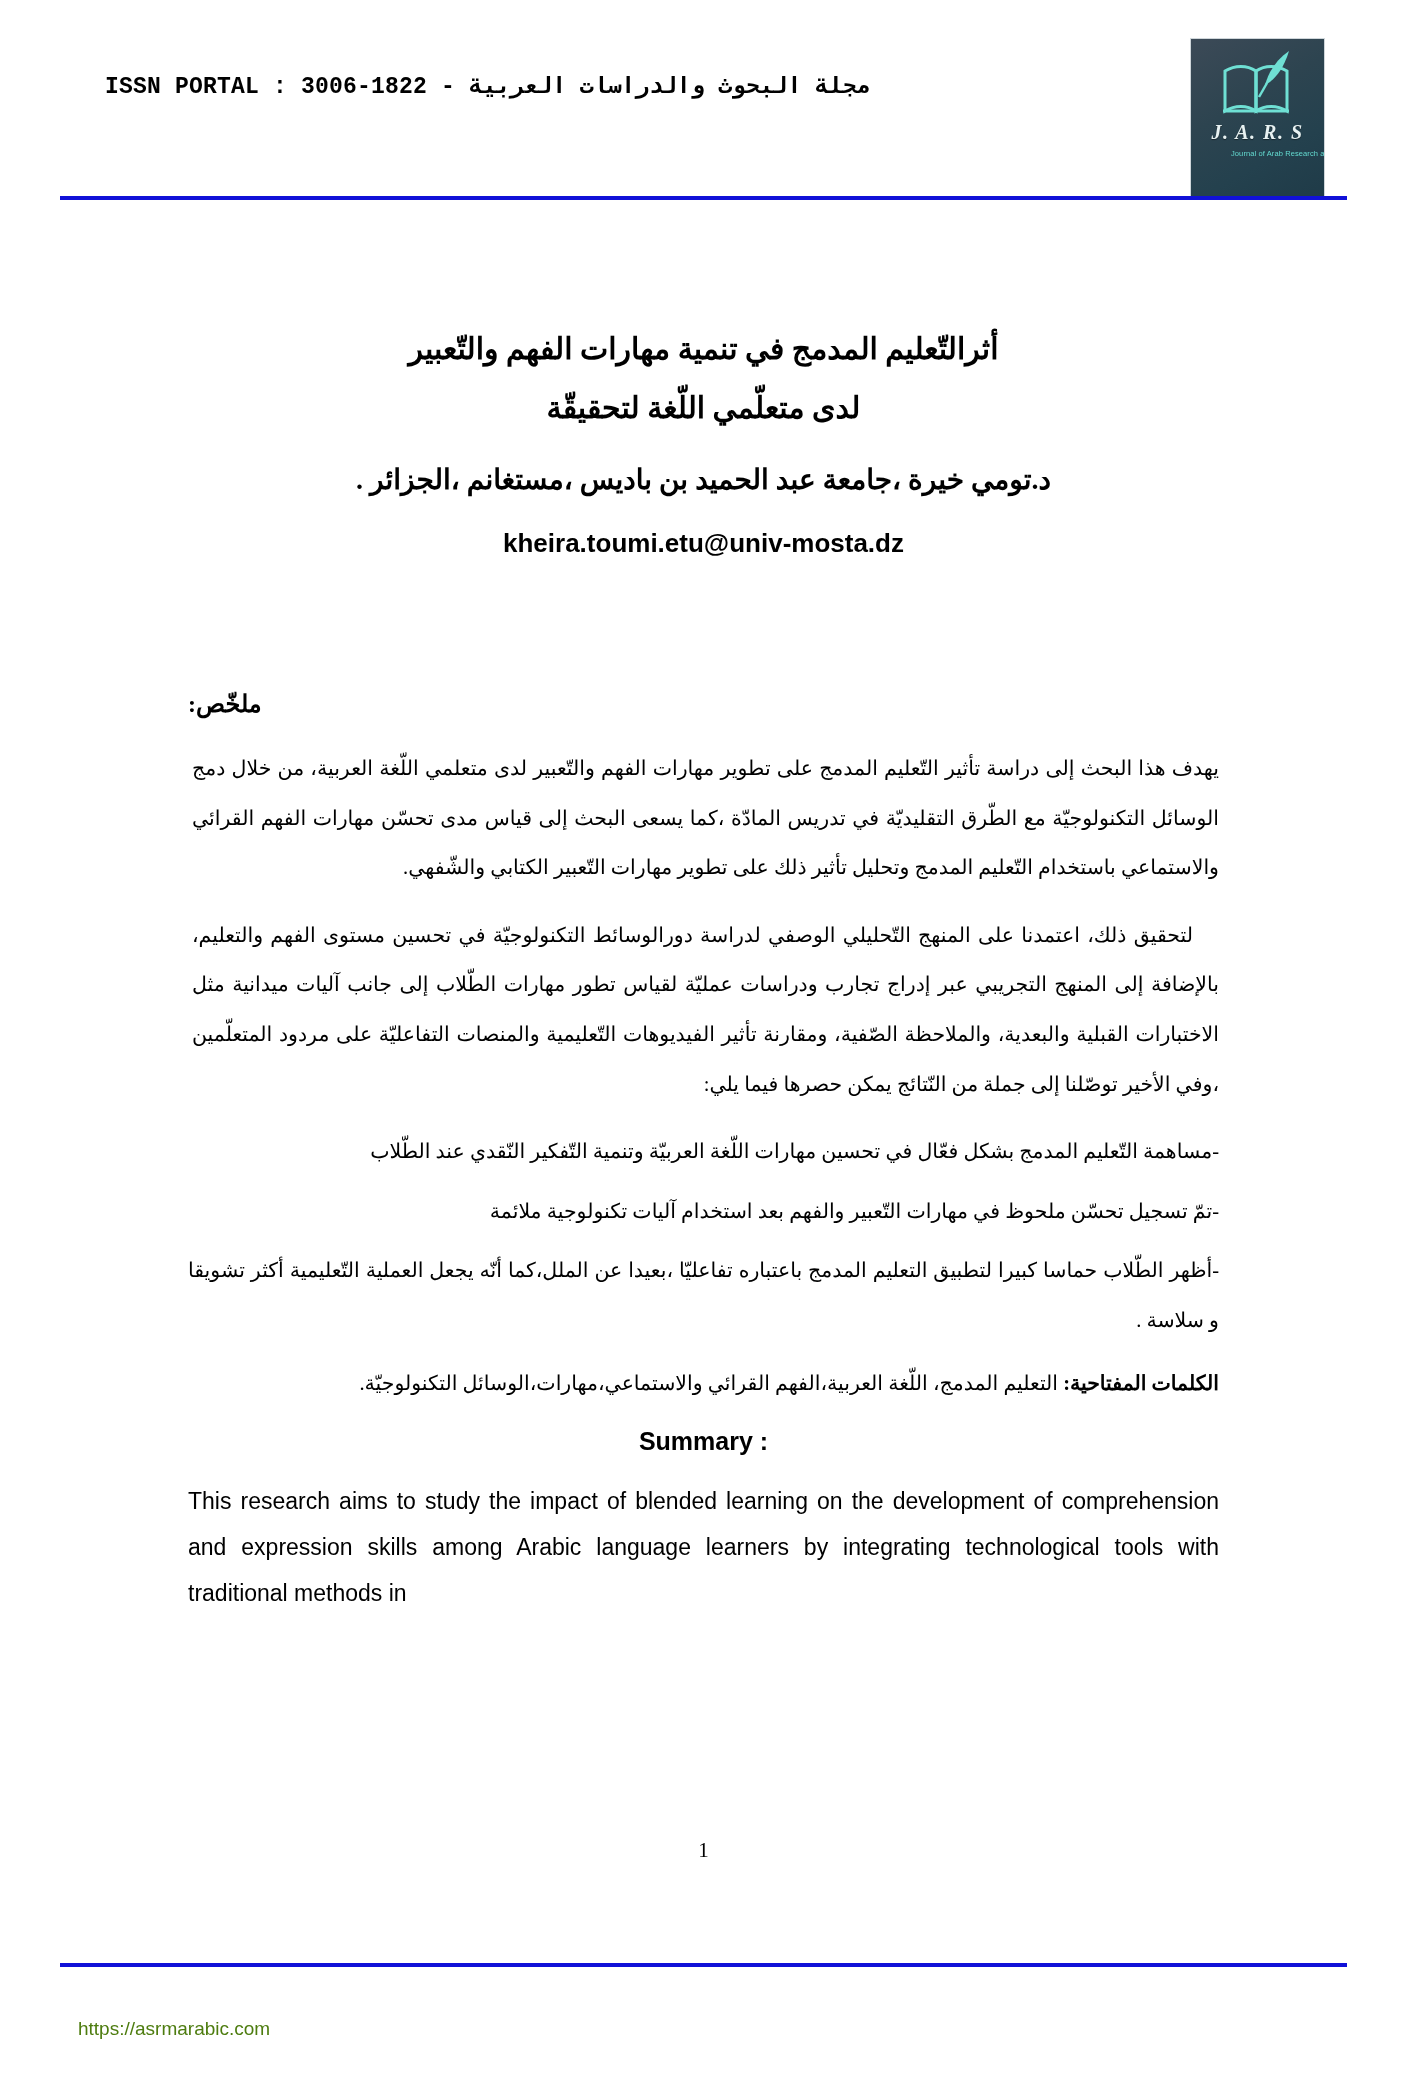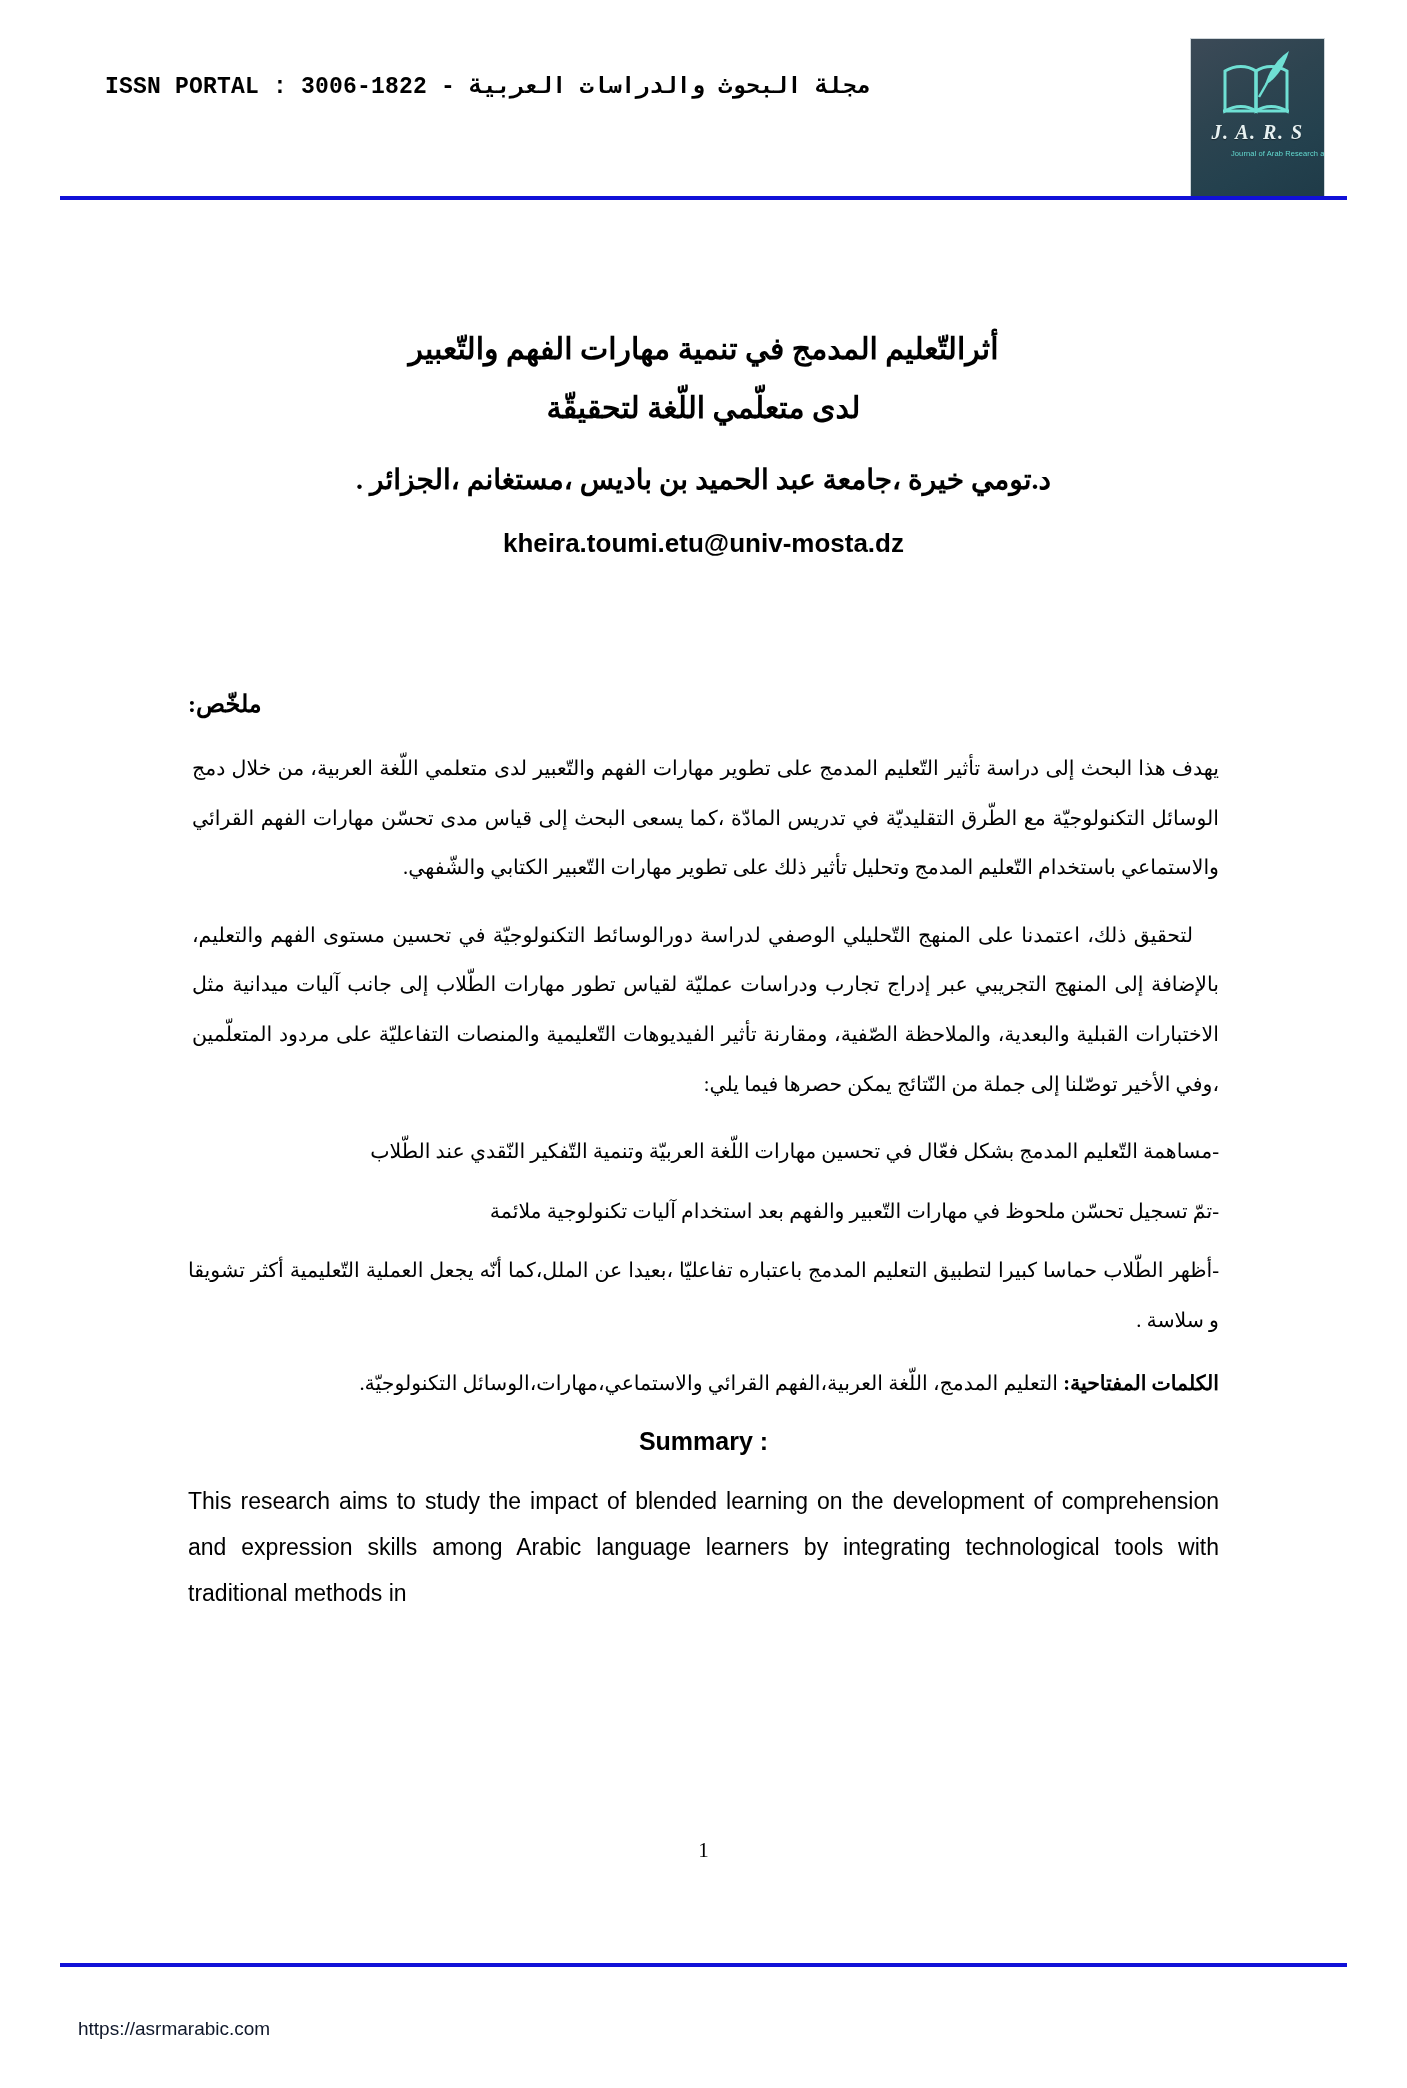--- a/index.html
+++ b/index.html
@@ -217,21 +217,21 @@
     right: 60px;
     top: 1963px;
     border-top: 4px solid #1111d8;
   }
   .footer-url {
     position: absolute;
     left: 78px;
     top: 2018px;
     font-family: "Liberation Sans", sans-serif;
     font-size: 19px;
-    color: #0f172a;
+    color: #4d7c0f;
     direction: ltr;
   }
 </style>
 </head>
 <body>
 
 <div class="page">
 
   <div class="header">
     <div class="header-issn">ISSN PORTAL : 3006-1822 - مجلة البحوث والدراسات العربية</div>

